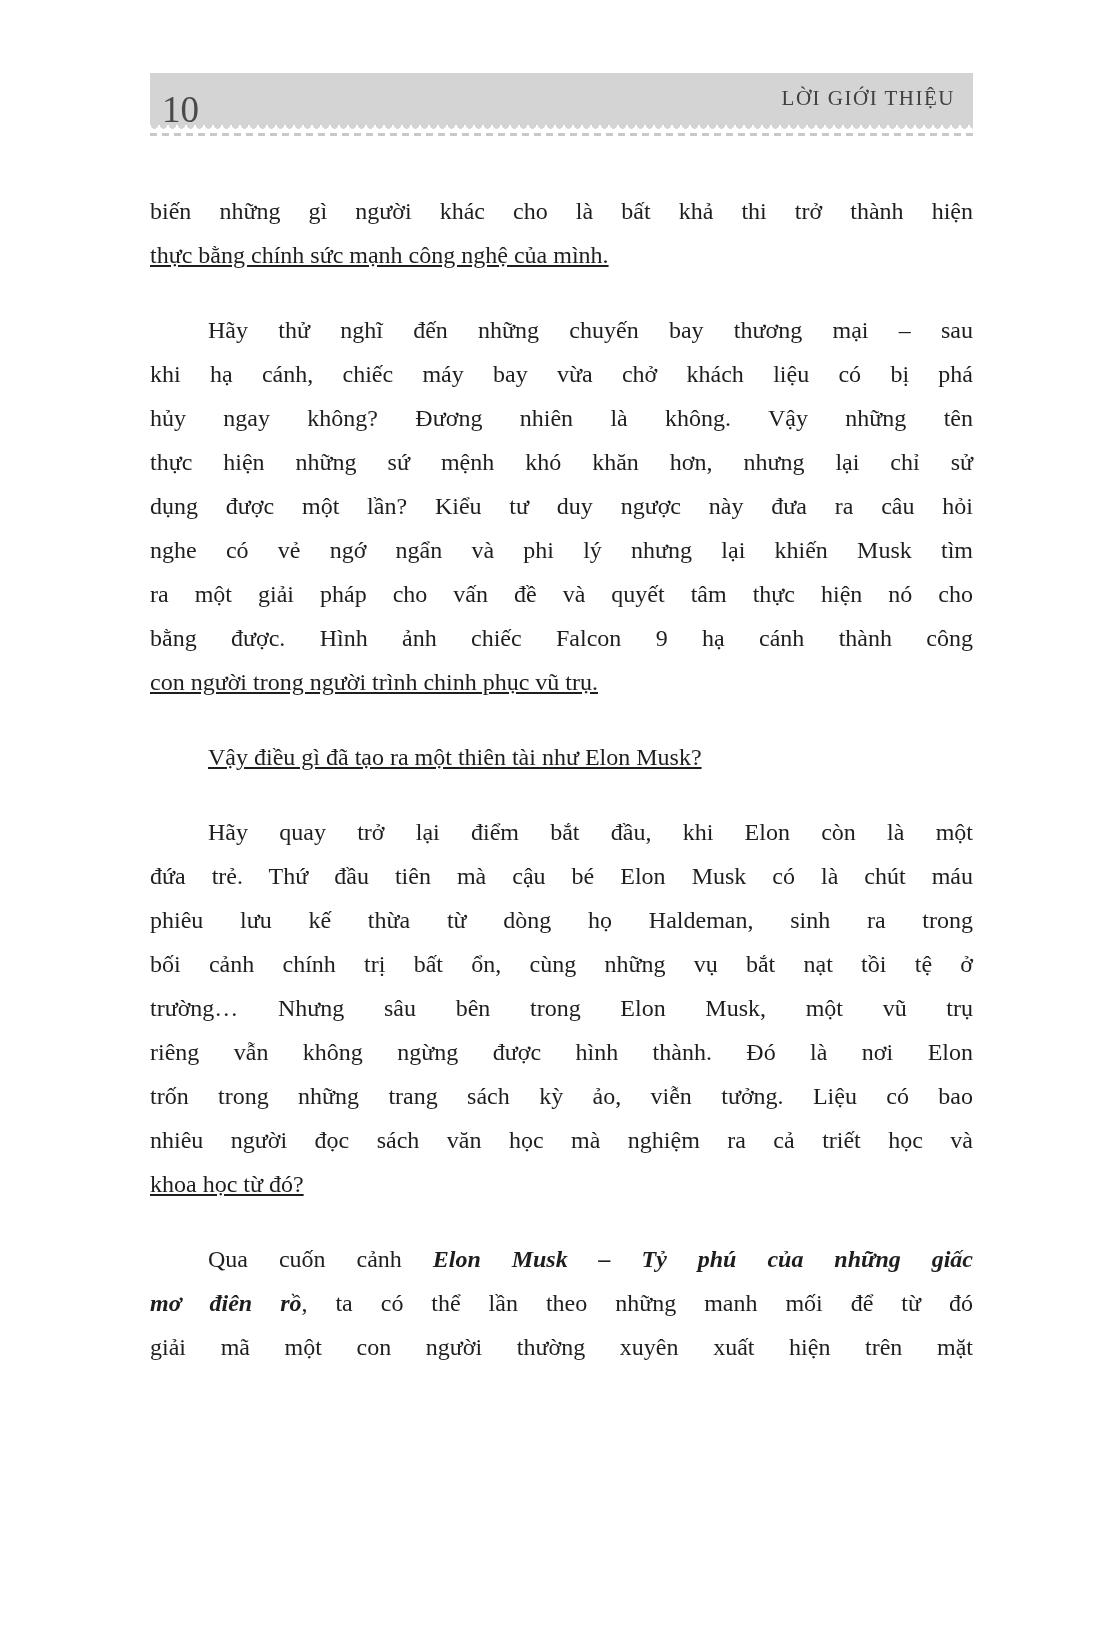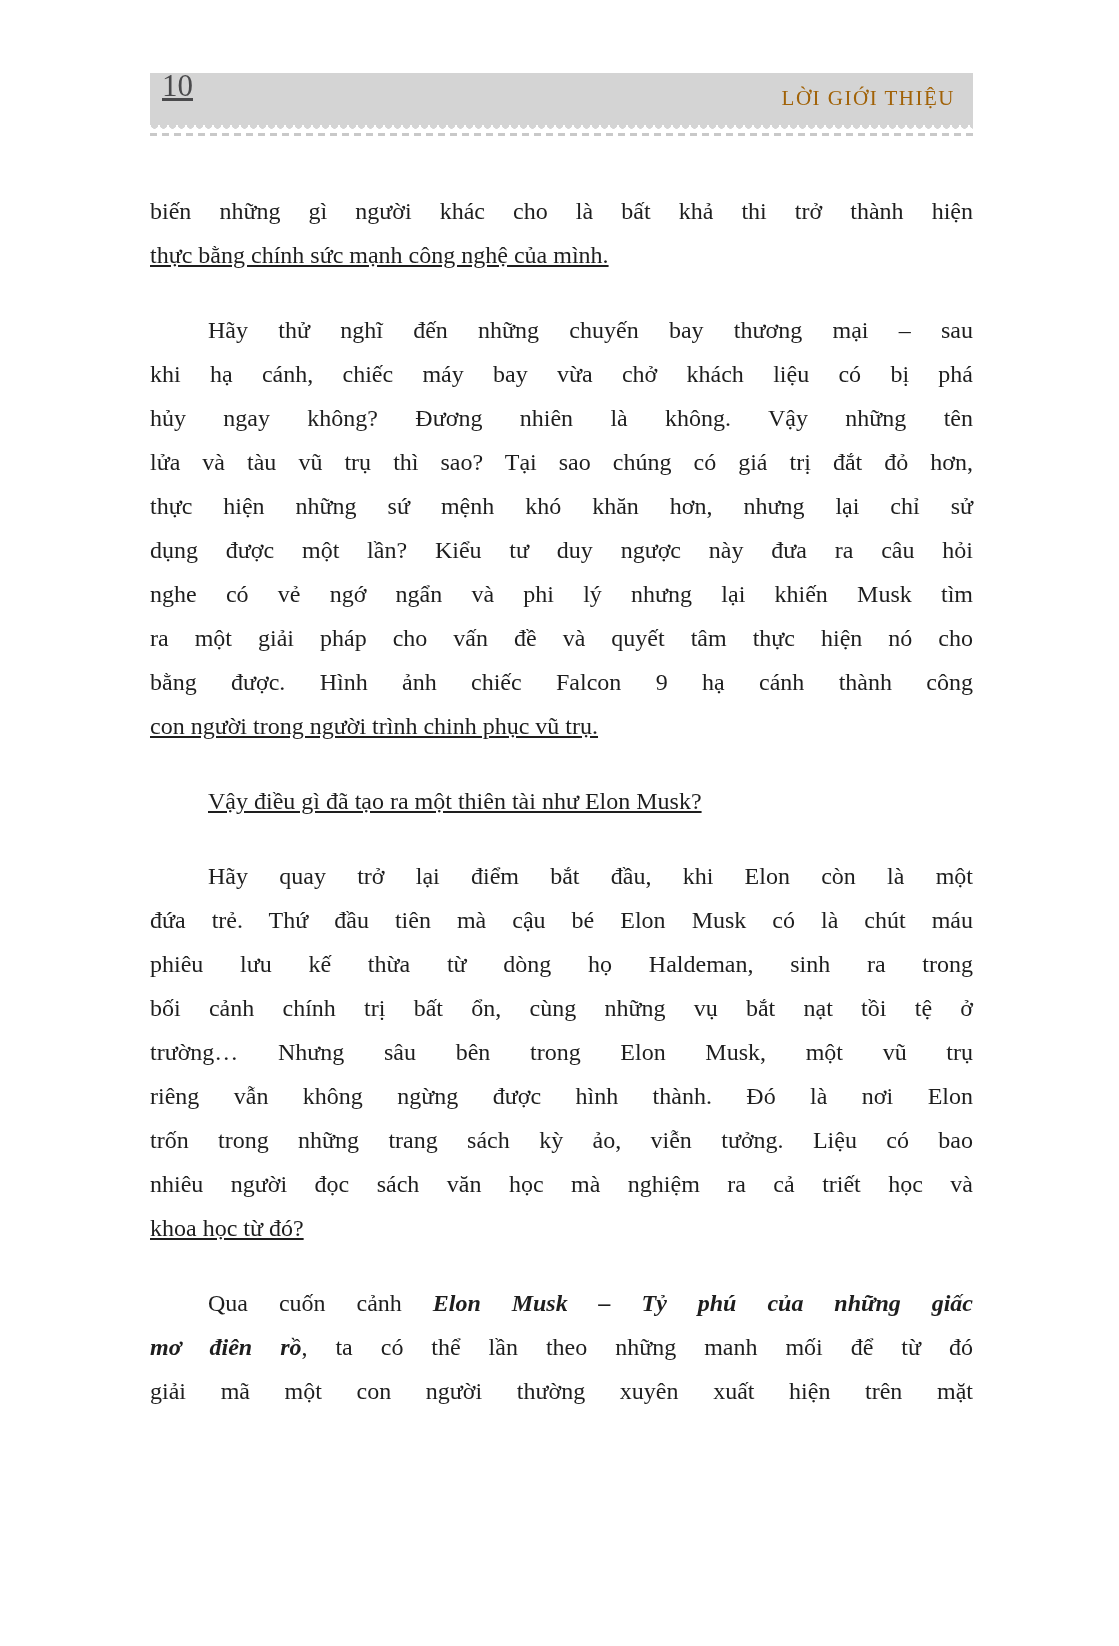--- a/index.html
+++ b/index.html
@@ -21,30 +21,29 @@
     background-image:radial-gradient(circle at 4.5px 0px, #d4d4d4 3.5px, rgba(0,0,0,0) 4px);
     background-size:9px 5px;
     background-repeat:repeat-x;
   }
   .stitch-line {
     position:absolute; left:150px; top:133px;
     width:823px; height:3px;
     background-image:repeating-linear-gradient(90deg, #c9c9c9 0 7px, rgba(0,0,0,0) 7px 12px);
   }
   .page-number {
-    position:absolute; left:162px; top:68px;
-    font-size:31px; line-height:36px;
+    position:absolute; left:162px; top:92px;
+    font-size:37px; line-height:36px;
     color:#4a4a4c;
-    text-decoration:underline;
   }
   .running-title {
     position:absolute; right:164px; top:86px;
     font-size:21px; line-height:24px;
     letter-spacing:1.5px;
-    color:#a16207;
+    color:#404040;
   }
   .page-body {
     position:absolute; left:150px; top:189px;
     width:823px;
     font-size:24px; line-height:44px;
     color:#1e1e1e;
   }
   .paragraph { }
   .paragraph.spaced { margin-top:31px; }
   .line {
@@ -71,21 +70,20 @@
 
   <div class="page-body">
       <div class="paragraph">
         <div class="line">biến những gì người khác cho là bất khả thi trở thành hiện</div>
         <div class="line line-end">thực bằng chính sức mạnh công nghệ của mình.</div>
       </div>
       <div class="paragraph spaced">
         <div class="line line-indent">Hãy thử nghĩ đến những chuyến bay thương mại – sau</div>
         <div class="line">khi hạ cánh, chiếc máy bay vừa chở khách liệu có bị phá</div>
         <div class="line">hủy ngay không? Đương nhiên là không. Vậy những tên</div>
-        <div class="line">lửa và tàu vũ trụ thì sao? Tại sao chúng có giá trị đắt đỏ hơn,</div>
         <div class="line">thực hiện những sứ mệnh khó khăn hơn, nhưng lại chỉ sử</div>
         <div class="line">dụng được một lần? Kiểu tư duy ngược này đưa ra câu hỏi</div>
         <div class="line">nghe có vẻ ngớ ngẩn và phi lý nhưng lại khiến Musk tìm</div>
         <div class="line">ra một giải pháp cho vấn đề và quyết tâm thực hiện nó cho</div>
         <div class="line">bằng được. Hình ảnh chiếc Falcon 9 hạ cánh thành công</div>
         <div class="line line-end">con người trong người trình chinh phục vũ trụ.</div>
       </div>
       <div class="paragraph spaced">
         <div class="line line-end line-indent">Vậy điều gì đã tạo ra một thiên tài như Elon Musk?</div>
       </div>

